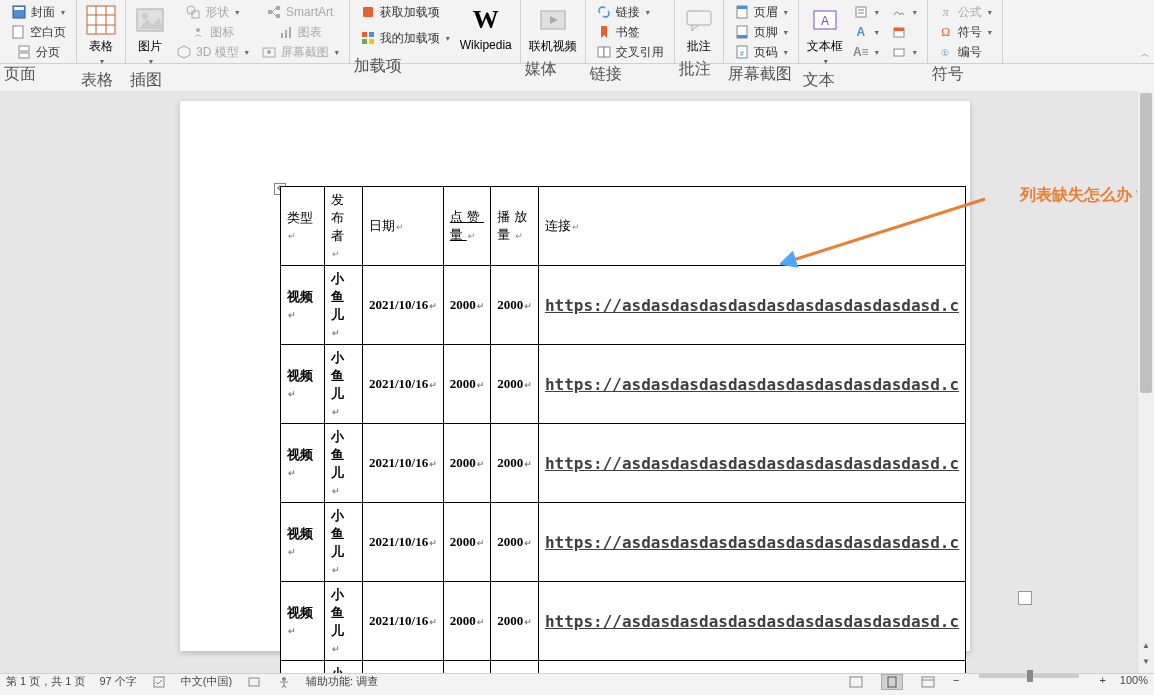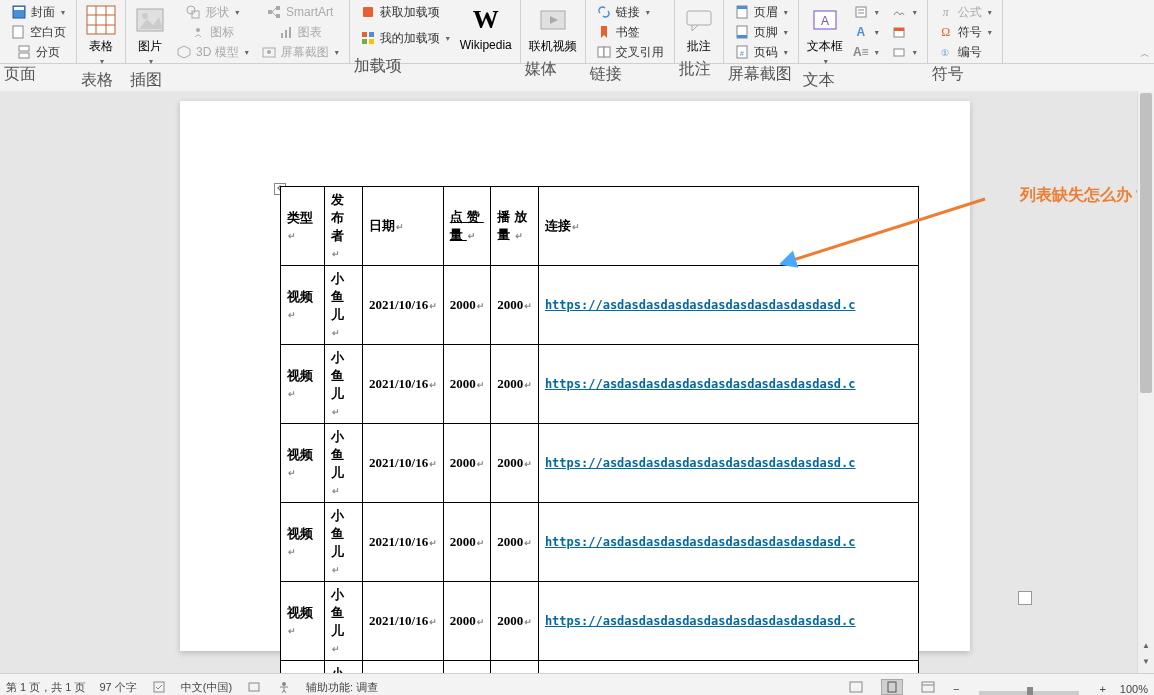--- a/index.html
+++ b/index.html
@@ -24,37 +24,37 @@
   .vscroll { position: absolute; right: 0; top: 0; bottom: 0; width: 17px; background: #f0f0f0; border-left: 1px solid #ddd; }
   .vscroll-thumb { position: absolute; left: 2px; right: 2px; top: 2px; height: 300px; background: #c0c0c0; border-radius: 2px; }
   .vscroll-arrow { position: absolute; left: 0; right: 0; height: 16px; text-align: center; font-size: 8px; color: #666; cursor: pointer; }
   .page { position: absolute; left: 180px; top: 10px; width: 790px; height: 550px; background: #fff; box-shadow: 0 2px 6px rgba(0,0,0,0.2); }
   .page-inner { position: absolute; left: 100px; top: 85px; right: 0; }
   .move-handle { position: absolute; left: 94px; top: 82px; width: 12px; height: 12px; border: 1px solid #888; font-size: 8px; text-align: center; line-height: 10px; color: #666; cursor: move; }
   
   
   table.doc-table { border-collapse: collapse; font-size: 13px; font-family: "SimSun", serif; }
   table.doc-table th, table.doc-table td { border: 1px solid #000; padding: 4px 6px; vertical-align: middle; background: #fff; font-weight: bold; }
-  table.doc-table th { font-weight: bold; text-align: left; }
+  table.doc-table th { font-weight: normal; text-align: left; }
   .para-mark::after { content: "↵"; font-size: 9px; color: #888; margin-left: 1px; }
   .cell-type { width: 44px; }
   .cell-author { width: 38px; letter-spacing: 4px; }
   .cell-date { width: 78px; }
   .cell-num { width: 44px; }
   .cell-link { width: 380px; }
   .hdr-underline { text-decoration: underline; letter-spacing: 4px; }
-  a.doc-link { color: #0369a1; text-decoration: underline; font-family: Consolas, monospace; font-size: 12px; }
+  a.doc-link { color: #404040; text-decoration: underline; font-family: Consolas, monospace; font-size: 16px; }
   .float-box { position: absolute; left: 838px; top: 490px; width: 14px; height: 14px; border: 1px solid #999; background: #fff; }
   
   
   .annotation { position: absolute; right: 6px; top: 94px; color: #ed7d31; font-size: 16px; font-weight: bold; white-space: nowrap; }
   .arrow-svg { position: absolute; pointer-events: none; }
   
   
-  .statusbar { position: absolute; left: 0; right: 0; bottom: 0; height: 22px; background: #f3f3f3; border-top: 1px solid #d0d0d0; display: flex; align-items: flex-end; font-size: 11px; color: #444; padding: 0 6px; gap: 14px; }
+  .statusbar { position: absolute; left: 0; right: 0; bottom: 0; height: 22px; background: #f3f3f3; border-top: 1px solid #d0d0d0; display: flex; align-items: flex-start; font-size: 11px; color: #444; padding: 0 6px; gap: 14px; }
   .statusbar .spacer { flex: 1; }
   .view-btn { width: 22px; height: 16px; border: 1px solid transparent; display: inline-flex; align-items: center; justify-content: center; cursor: pointer; }
   .view-btn.active { background: #d0d0d0; border-color: #aaa; }
   .zoom-slider { width: 100px; height: 4px; background: #ccc; position: relative; margin: 0 6px; }
   .zoom-slider-thumb { position: absolute; top: -4px; left: 48px; width: 6px; height: 12px; background: #888; }
 </style>
 </head>
 <body>
 
 <div class="ribbon">

